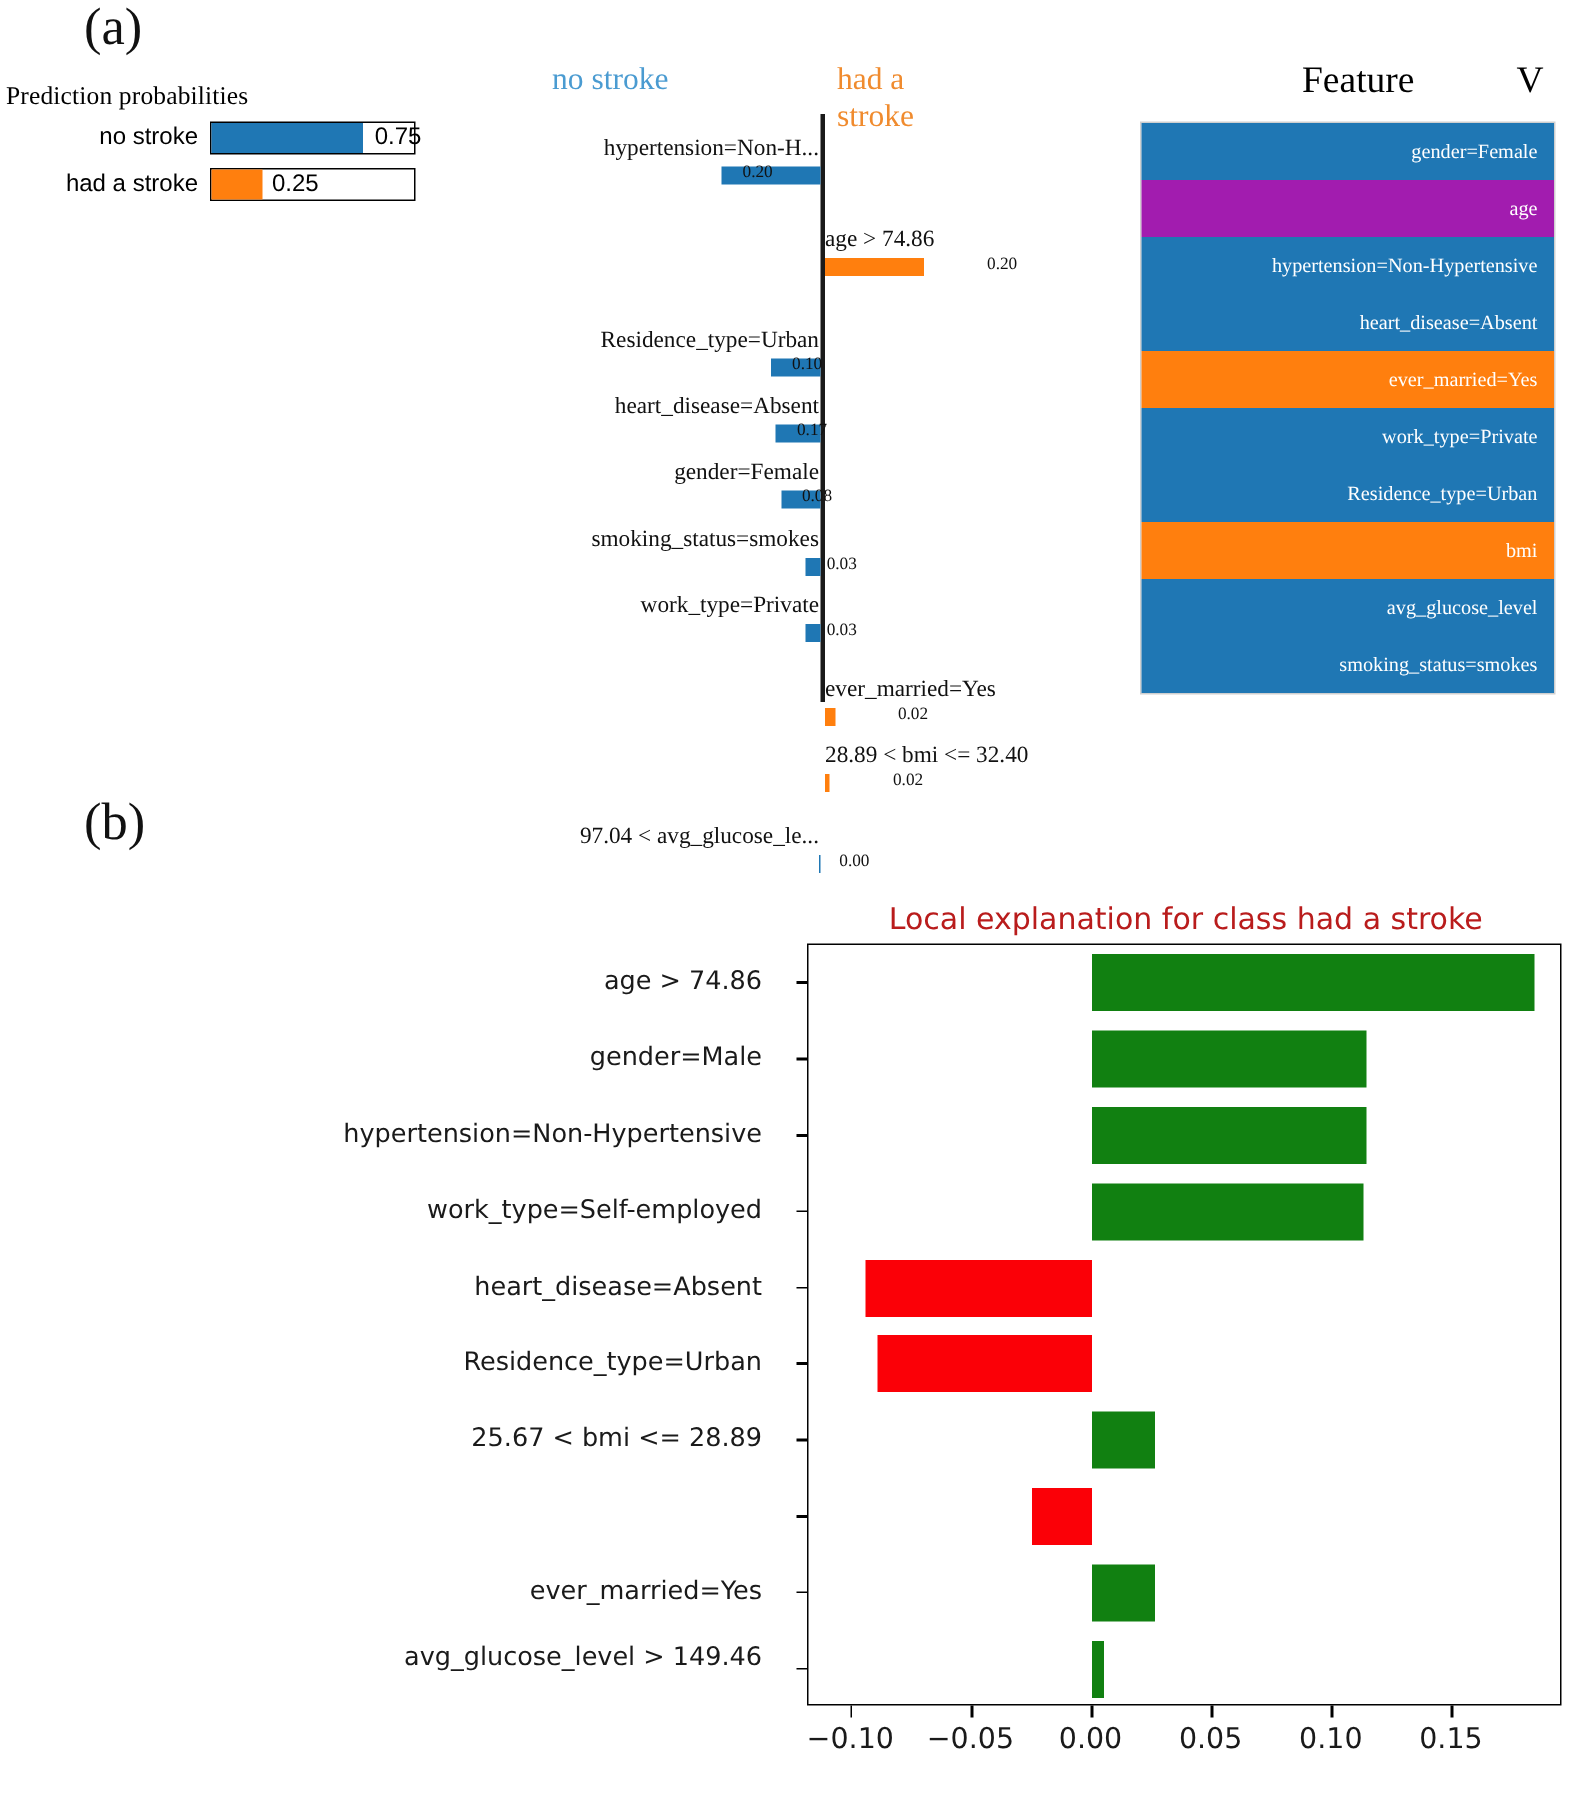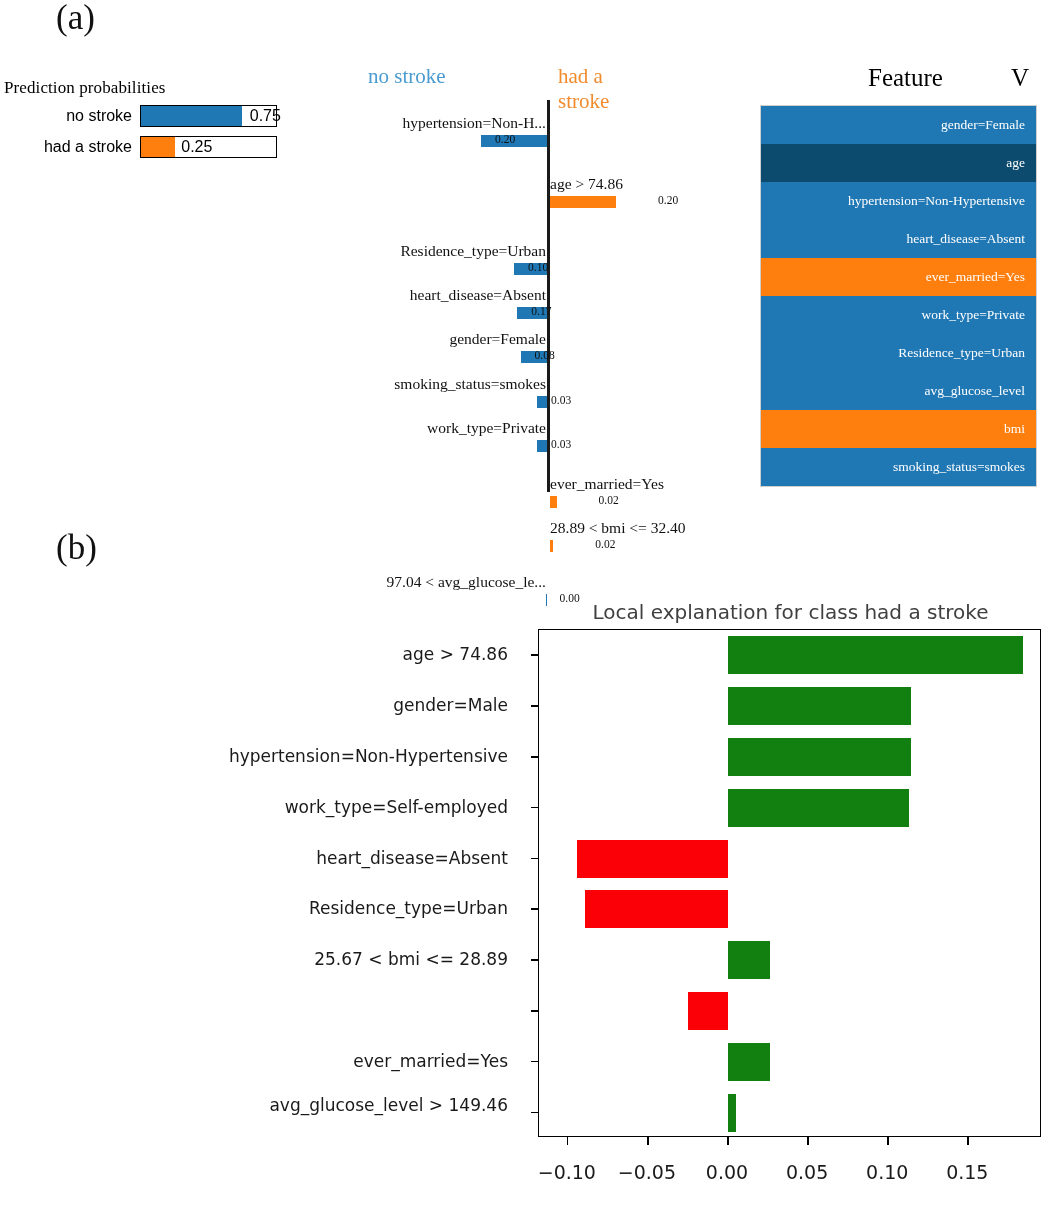--- a/index.html
+++ b/index.html
@@ -5,21 +5,21 @@
   html,body{margin:0;padding:0;}
   body{
     width:1049px;height:1206px;background:#ffffff;position:relative;
     font-family:"Liberation Serif", serif;color:#000;overflow:hidden;
   }
   .panel-letter{position:absolute;font-family:"Liberation Serif",serif;font-size:35px;color:#111;}
   #letter-a{left:56px;top:-2px;}
   #letter-b{left:56px;top:528px;}
 
   
-  #lime-panel{position:absolute;left:0;top:64px;width:921px;height:430px;}
+  #lime-panel{position:absolute;left:0;top:40px;width:921px;height:430px;}
 
   
   #pred-prob{position:absolute;left:4px;top:14px;width:300px;}
   #pred-title{font-size:17px;font-family:"Liberation Serif",serif;letter-spacing:.1px;}
   .pp-row{display:flex;align-items:center;height:26px;margin-top:5px;}
   .pp-label{width:128px;text-align:right;padding-right:8px;font-size:16px;font-family:"Liberation Sans",sans-serif;}
   .pp-bar-outer{position:relative;width:137px;height:22px;border:1.5px solid #000;background:#fff;box-sizing:border-box;}
   .pp-fill{position:absolute;left:0;top:0;bottom:0;}
   .pp-val{position:absolute;top:50%;transform:translateY(-50%);font-size:16px;font-family:"Liberation Sans",sans-serif;color:#000;}
 
@@ -44,30 +44,30 @@
   #fv-head{position:relative;height:40px;}
   #fv-head .fv-h{position:absolute;top:0px;font-size:25px;font-family:"Liberation Serif",serif;}
   #fv-h-feature{left:108px;}
   #fv-h-value{left:251px;}
   #fv-table{position:absolute;left:0;top:41px;width:275px;border:1px solid #cfcfcf;}
   .fv-row{height:38px;display:flex;align-items:center;justify-content:flex-end;padding-right:11px;box-sizing:border-box;}
   .fv-row span{font-size:13.5px;font-family:"Liberation Serif",serif;color:#ffffff;white-space:nowrap;}
 
   
   #mpl{position:absolute;left:0px;top:590px;width:1049px;height:616px;font-family:"DejaVu Sans",sans-serif;}
-  #mpl-title{position:absolute;left:538px;width:505px;top:10px;text-align:center;font-size:20px;color:#404040;font-family:"DejaVu Sans",sans-serif;}
+  #mpl-title{position:absolute;left:538px;width:505px;top:10px;text-align:center;font-size:20px;color:#b91c1c;font-family:"DejaVu Sans",sans-serif;}
   #plot-frame{position:absolute;left:538px;top:39px;width:503px;height:508px;border:1.6px solid #000;box-sizing:border-box;background:#fff;}
   .ytick-label{position:absolute;right:0;text-align:right;font-size:17px;color:#1a1a1a;font-family:"DejaVu Sans",sans-serif;white-space:nowrap;transform:translateY(-50%);}
   #ylabels{position:absolute;left:0;top:39px;width:528px;height:508px;}
   .ytick-mark{position:absolute;left:531px;width:8px;height:1.6px;background:#000;}
   .hbar{position:absolute;height:38px;transform:translateY(-50%);}
   .hbar.pos{background:#118011;}
   .hbar.neg{background:#fb0007;}
   .xtick-mark{position:absolute;top:547px;width:1.6px;height:8px;background:#000;}
-  .xtick-label{position:absolute;top:558px;font-size:19px;color:#1a1a1a;transform:translateX(-50%);font-family:"DejaVu Sans",sans-serif;margin-top:13px;}
+  .xtick-label{position:absolute;top:558px;font-size:19px;color:#1a1a1a;transform:translateX(-50%);font-family:"DejaVu Sans",sans-serif;}
 </style>
 </head>
 <body>
 
 <div class="panel-letter" id="letter-a">(a)</div>
 <div class="panel-letter" id="letter-b">(b)</div>
 
 <div id="lime-panel">
 
   <div id="pred-prob">
@@ -132,43 +132,43 @@
 
   <div id="fv">
     <div id="fv-head">
       <div class="fv-h" id="fv-h-feature">Feature</div>
       <div class="fv-h" id="fv-h-value">V</div>
     </div>
     <div id="fv-table">
         <div class="fv-row" style="background: rgb(31, 119, 180);">
           <span>gender=Female</span>
         </div>
-        <div class="fv-row" style="background: #0c4a6e;">
+        <div class="fv-row" style="background: #a21caf;">
           <span>age</span>
         </div>
         <div class="fv-row" style="background: rgb(31, 119, 180);">
           <span>hypertension=Non-Hypertensive</span>
         </div>
         <div class="fv-row" style="background: rgb(31, 119, 180);">
           <span>heart_disease=Absent</span>
         </div>
         <div class="fv-row" style="background: rgb(255, 127, 14);">
           <span>ever_married=Yes</span>
         </div>
         <div class="fv-row" style="background: rgb(31, 119, 180);">
           <span>work_type=Private</span>
         </div>
         <div class="fv-row" style="background: rgb(31, 119, 180);">
           <span>Residence_type=Urban</span>
         </div>
-        <div class="fv-row" style="background: rgb(31, 119, 180);">
-          <span>avg_glucose_level</span>
-        </div>
         <div class="fv-row" style="background: rgb(255, 127, 14);">
           <span>bmi</span>
+        </div>
+        <div class="fv-row" style="background: rgb(31, 119, 180);">
+          <span>avg_glucose_level</span>
         </div>
         <div class="fv-row" style="background: rgb(31, 119, 180);">
           <span>smoking_status=smokes</span>
         </div>
       </div>
   </div>
 </div>
 
 <div id="mpl">
   <div id="mpl-title">Local explanation for class had a stroke</div>

